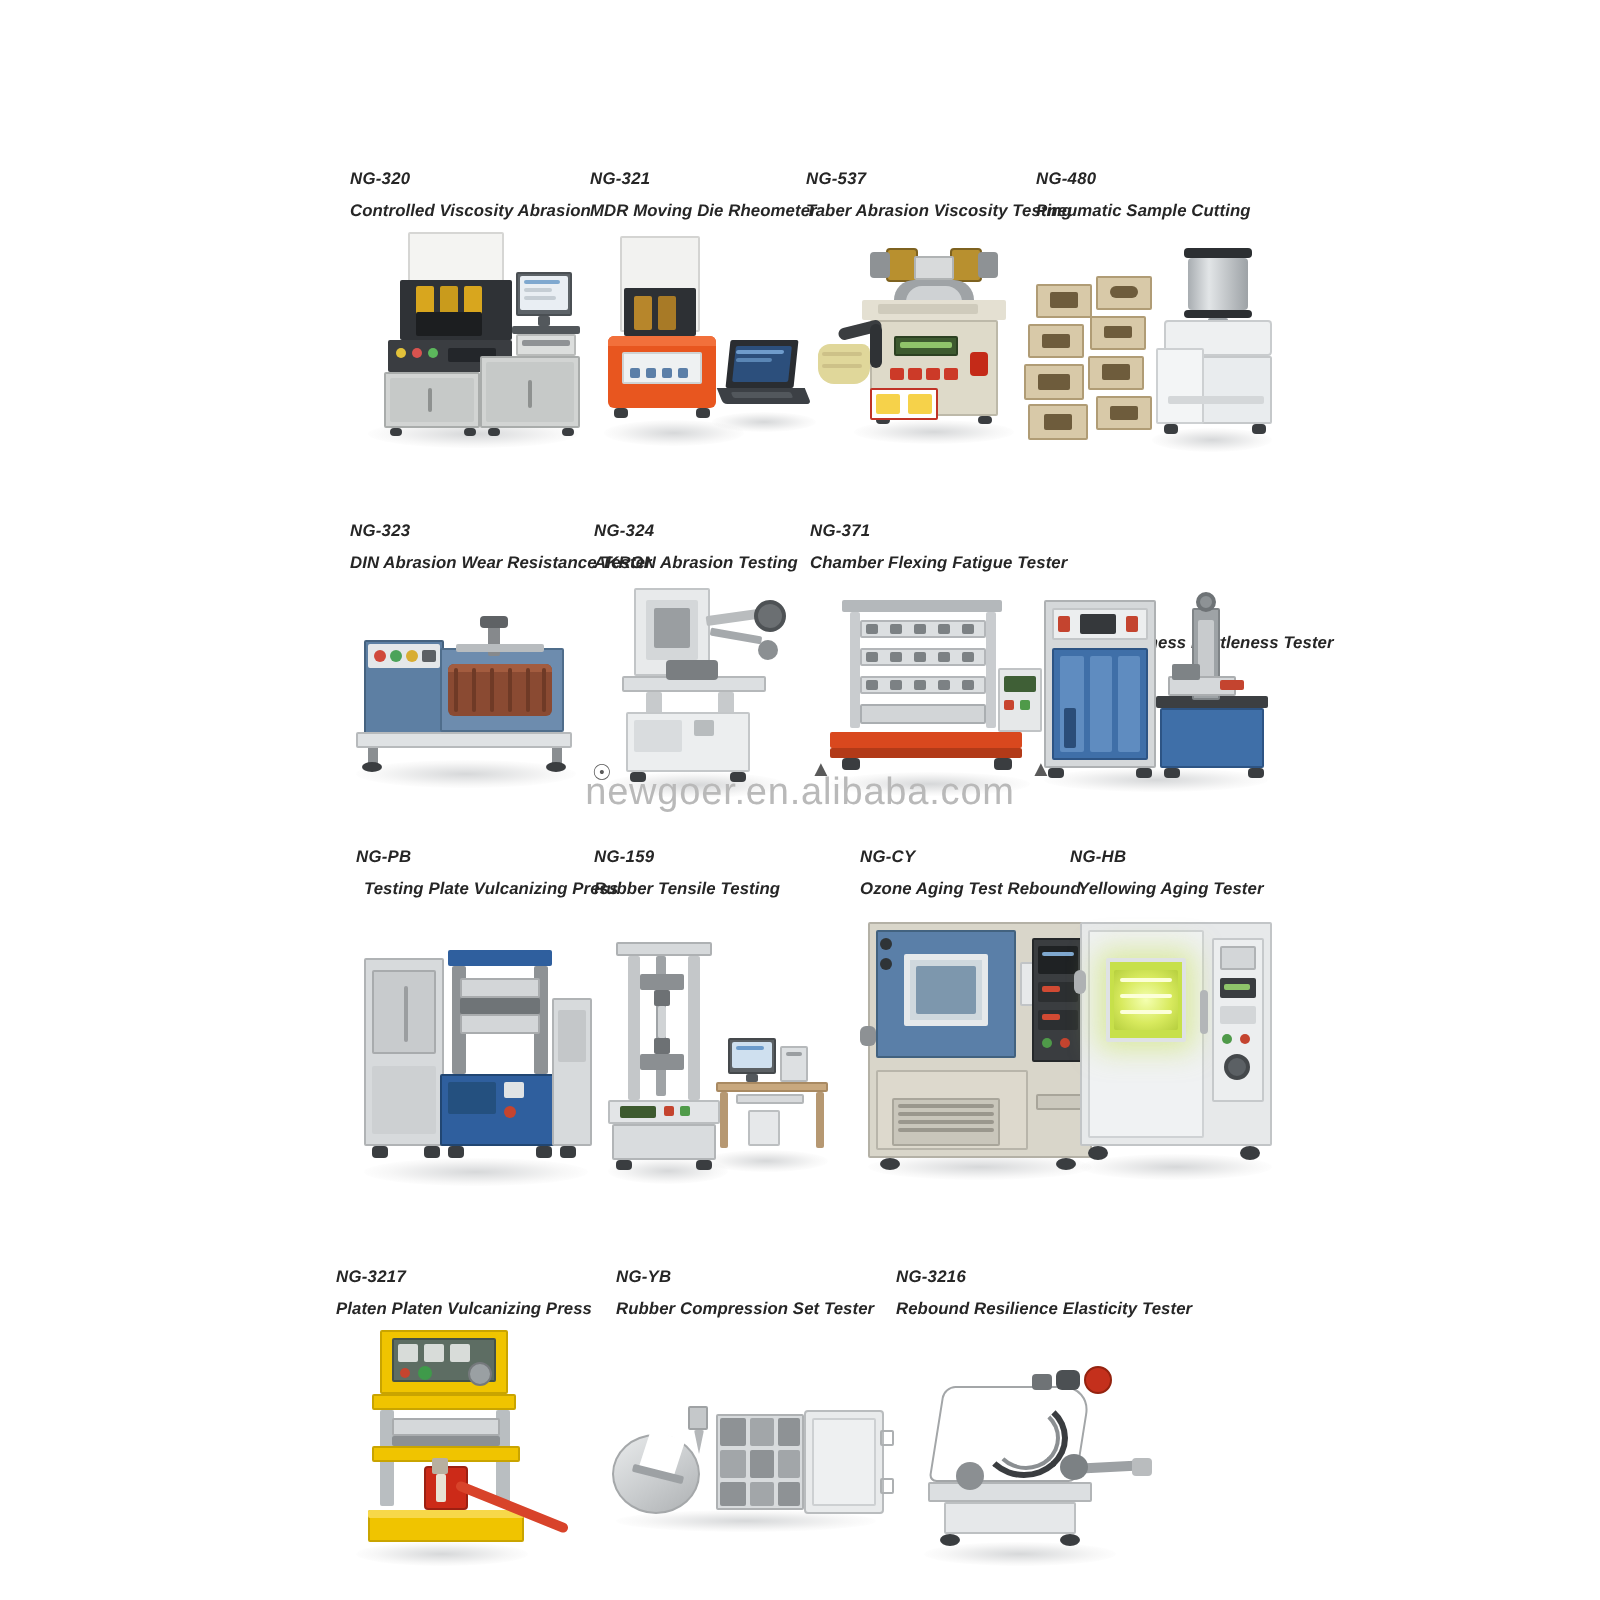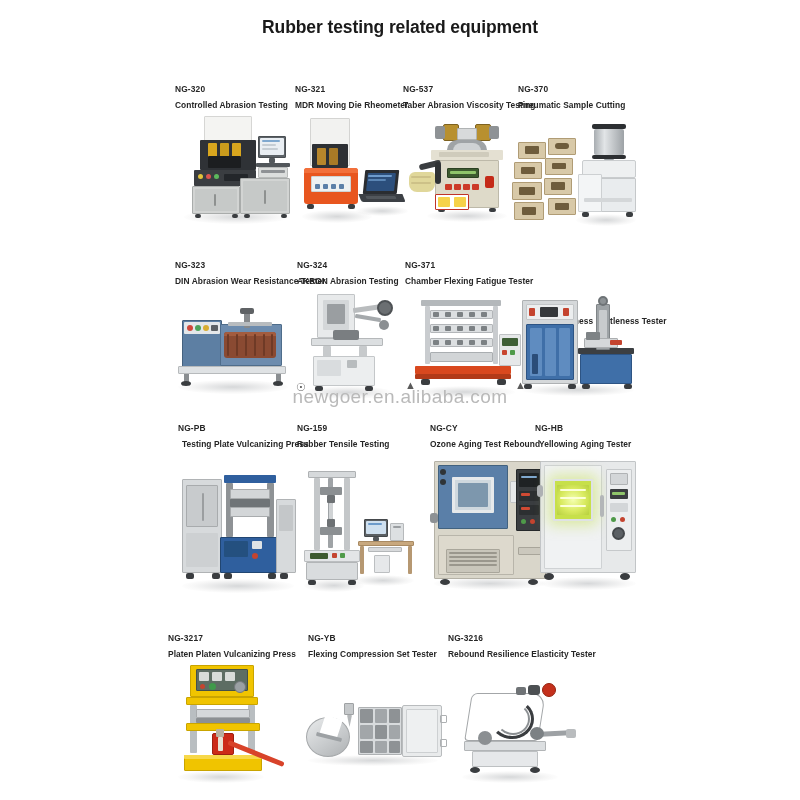--- a/index.html
+++ b/index.html
@@ -18,21 +18,21 @@
   .page-title {
     position: absolute;
     top: 17px; left: 0; width: 800px;
     text-align: center;
     font-size: 17.5px;
     font-weight: bold;
     color: #1a1a1a;
     letter-spacing: -0.1px;
   }
   .row { position: absolute; left: 0; width: 800px; }
-  .cell { position: absolute; }
+  .cell { position: absolute; font-style: italic; }
   .lbl-model {
     font-size: 8.4px; font-weight: bold; color: #262626;
     letter-spacing: 0.15px; white-space: nowrap;
     line-height: 11px;
   }
   .lbl-name {
     font-size: 8.4px; font-weight: bold; color: #262626;
     letter-spacing: 0.05px; white-space: nowrap;
     line-height: 11px; margin-top: 5px;
   }
@@ -63,27 +63,26 @@
     position: absolute;
     background: radial-gradient(ellipse at center, rgba(120,125,130,0.30) 0%, rgba(150,150,150,0.08) 55%, rgba(255,255,255,0) 75%);
     border-radius: 50%;
   }
 </style>
 </head>
 <body>
 
 <div id="page">
 
-  <div class="page-title">Rubber testing related equipment</div>
 
   <div class="row" style="top:84px;">
 
     <div class="cell" style="left:175px; top:0;">
       <div class="lbl-model">NG-320</div>
-      <div class="lbl-name">Controlled Abrasion Testing</div>
+      <div class="lbl-name">Controlled Viscosity Abrasion</div>
     </div>
     <div class="art" style="left:178px; top:30px; width:120px; height:110px;">
       <div class="shadow" style="left:6px; top:96px; width:105px; height:14px;"></div>
 
       <div class="sh" style="left:26px; top:2px; width:48px; height:38px; background:#f4f4f2; border:1px solid #d6d6d4;"></div>
 
       <div class="sh" style="left:22px; top:26px; width:56px; height:30px; background:#2f3236;"></div>
       <div class="sh" style="left:30px; top:29px; width:9px; height:22px; background:#d8a61e;"></div>
       <div class="sh" style="left:42px; top:29px; width:9px; height:22px; background:#c99b1c;"></div>
       <div class="sh" style="left:54px; top:29px; width:9px; height:22px; background:#d8a61e;"></div>
@@ -184,21 +183,21 @@
       <div class="sh" style="left:6px; top:66px; width:20px; height:2px; background:#cdc188;"></div>
       <div class="sh" style="left:14px; top:46px; width:22px; height:6px; background:#3a3d40; border-radius:4px; transform:rotate(-14deg);"></div>
       <div class="sh" style="left:30px; top:46px; width:6px; height:22px; background:#2f3235; border-radius:3px;"></div>
 
       <div class="sh" style="left:30px; top:78px; width:34px; height:16px; background:#ffffff; border:1px solid #c03327;"></div>
       <div class="sh" style="left:33px; top:81px; width:12px; height:10px; background:#f6d24a;"></div>
       <div class="sh" style="left:49px; top:81px; width:12px; height:10px; background:#f6d24a;"></div>
     </div>
 
     <div class="cell" style="left:518px; top:0;">
-      <div class="lbl-model">NG-370</div>
+      <div class="lbl-model">NG-480</div>
       <div class="lbl-name">Pneumatic Sample Cutting</div>
     </div>
     <div class="art" style="left:512px; top:26px; width:125px; height:115px;">
 
       <div class="sh" style="left:6px; top:32px; width:28px; height:17px; background:#d8c9a8; border:1px solid #b09c75;"></div>
       <div class="sh" style="left:13px; top:36px; width:14px; height:8px; background:#6e5c3c;"></div>
       <div class="sh" style="left:36px; top:28px; width:28px; height:17px; background:#d8c9a8; border:1px solid #b09c75;"></div>
       <div class="sh" style="left:43px; top:33px; width:14px; height:6px; background:#6e5c3c; border-radius:3px;"></div>
       <div class="sh" style="left:2px; top:52px; width:28px; height:17px; background:#d8c9a8; border:1px solid #b09c75;"></div>
       <div class="sh" style="left:9px; top:57px; width:14px; height:7px; background:#6e5c3c;"></div>
@@ -553,21 +552,21 @@
       <div class="sh" style="left:50px; top:72px; width:5px; height:14px; background:#e8e2d4;"></div>
 
       <div class="sh" style="left:16px; top:90px; width:78px; height:16px; background:#f0c400; border:1px solid #c9a400;"></div>
       <div class="sh" style="left:16px; top:90px; width:78px; height:4px; background:#f7d84a;"></div>
 
       <div class="sh" style="left:58px; top:86px; width:60px; height:5px; background:#d8432a; transform:rotate(22deg); border-radius:3px;"></div>
     </div>
 
     <div class="cell" style="left:308px; top:0;">
       <div class="lbl-model">NG-YB</div>
-      <div class="lbl-name">Flexing Compression Set Tester</div>
+      <div class="lbl-name">Rubber Compression Set Tester</div>
     </div>
     <div class="art" style="left:300px; top:48px; width:150px; height:100px;">
       <div class="shadow" style="left:8px; top:74px; width:130px; height:11px;"></div>
 
       <div class="sh" style="left:6px; top:36px; width:44px; height:40px; background:linear-gradient(145deg,#e9ebec 0%,#c6c9cb 60%,#aeb1b3 100%); border-radius:50%; border:1px solid #a5a8aa;"></div>
       <div class="sh" style="left:22px; top:36px; width:18px; height:20px; background:#ffffff; transform:rotate(18deg);"></div>
       <div class="sh" style="left:16px; top:54px; width:26px; height:4px; background:#9da1a4; transform:rotate(14deg);"></div>
 
       <div class="sh" style="left:44px; top:22px; width:10px; height:12px; background:#c5c8ca; border:1px solid #9fa2a4;"></div>
       <div class="sh" style="left:47px; top:34px; width:5px; height:12px; background:#b4b7b9; clip-path:polygon(0 0,100% 0,50% 100%);"></div>

